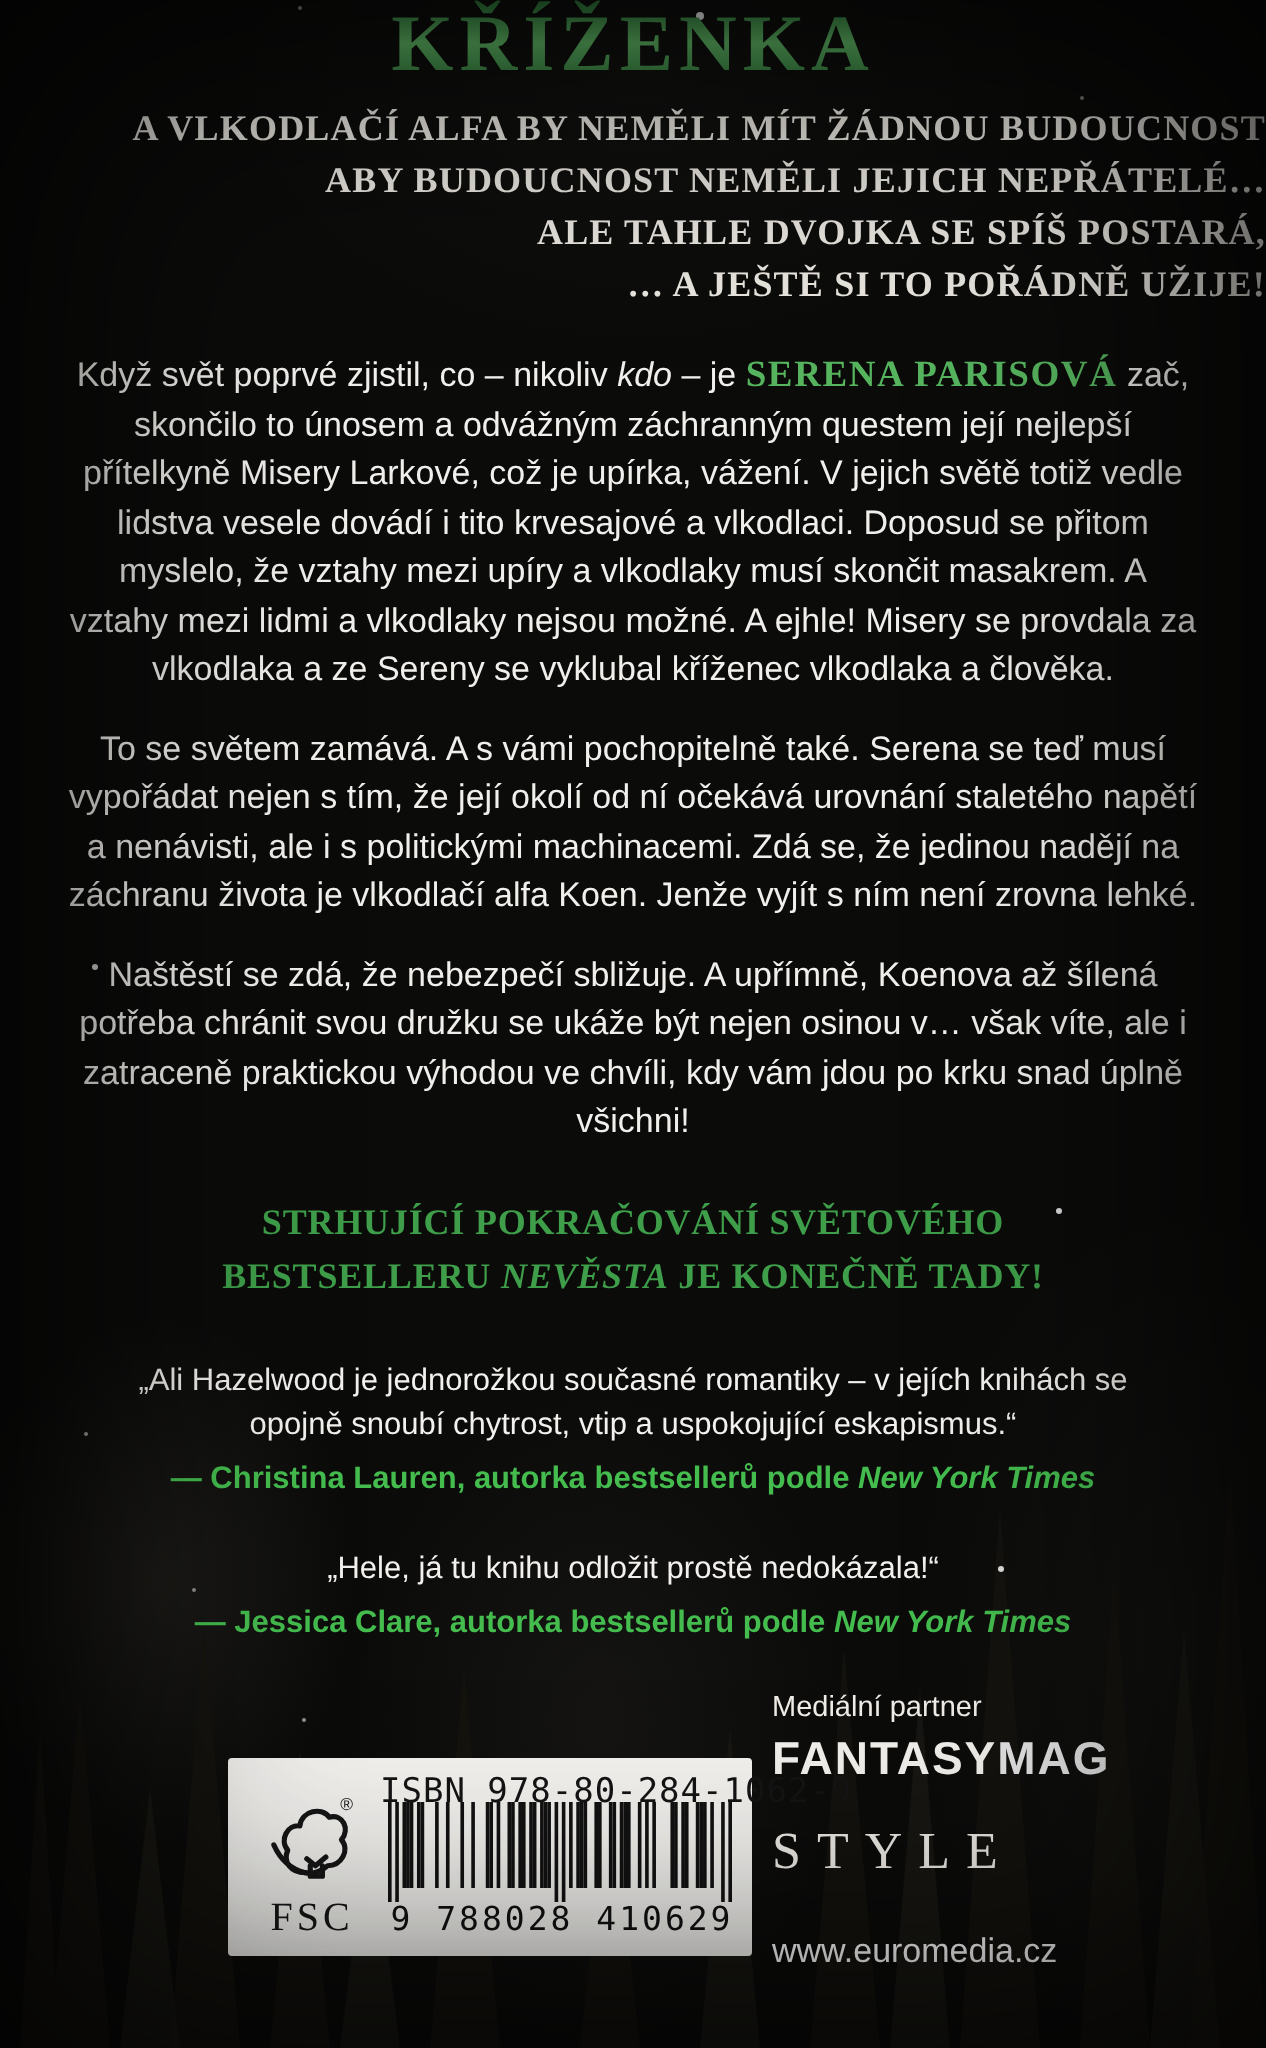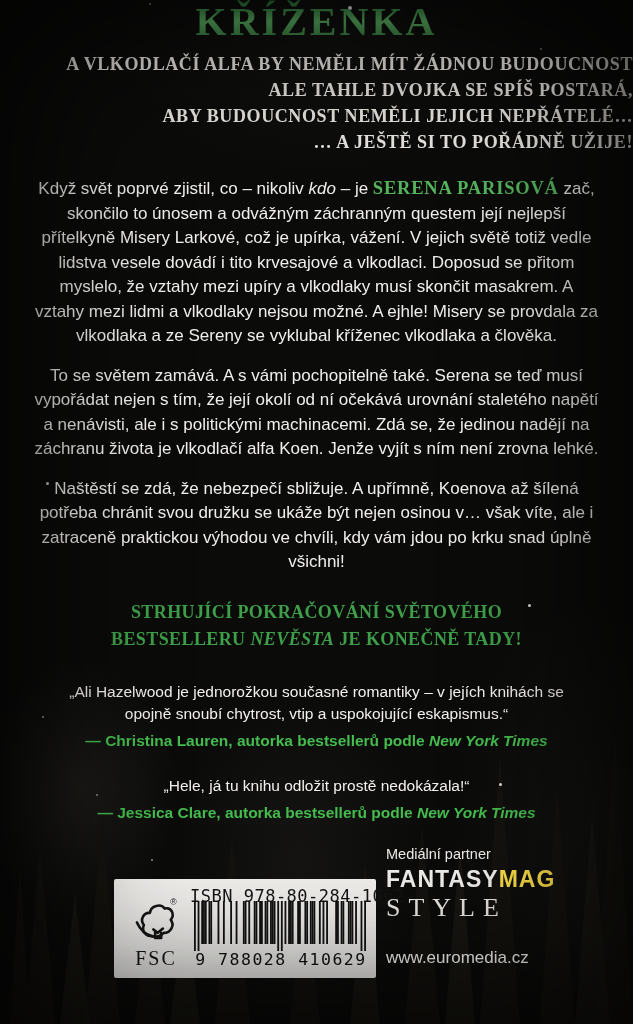--- a/index.html
+++ b/index.html
@@ -77,22 +77,22 @@
   .barcode-digits {
     position:absolute; left:62px; top:71px; width:210px; text-align:center;
     font-family:"DejaVu Sans Mono", monospace; font-size:16.5px; letter-spacing:1.5px;
     color:#111; white-space:nowrap;
   }
   .media { position:absolute; left:386px; top:846px; }
   .media-label { font-size:14.5px; color:#f0ede8; }
   .fantasymag { margin-top:4px; font-size:23px; font-weight:900;
     letter-spacing:1px; white-space:nowrap; }
   .fantasymag .w { color:#f2f0ec; }
-  .fantasymag .o { color:#fde047; }
-  .style-logo { margin-top:0; font-family:"Liberation Serif", serif;
+  .fantasymag .o { color:#e5e5e5; }
+  .style-logo { margin-top:18px; font-family:"Liberation Serif", serif;
     font-size:26px; letter-spacing:8px; color:#ece9e4; }
   .website { margin-top:25px; font-size:17px; color:#fdfdfc; }
 </style>
 </head>
 <body>
 
 <div class="cover">
 
   <div class="bg-mottle"></div>
   <svg class="forest" width="633" height="300" viewBox="0 0 633 300">
@@ -125,22 +125,22 @@
   <div class="star" style="left:42px;top:716px;width:2px;height:2px;opacity:.6"></div>
   <div class="star" style="left:499px;top:783px;width:3px;height:3px;opacity:.85"></div>
   <div class="star" style="left:96px;top:794px;width:2px;height:2px;opacity:.5"></div>
   <div class="star" style="left:151px;top:859px;width:2px;height:2px;opacity:.55"></div>
 
   <div class="content">
     <div class="title">KŘÍŽENKA</div>
 
     <div class="tagline">
       <div>A VLKODLAČÍ ALFA BY NEMĚLI MÍT ŽÁDNOU BUDOUCNOST</div>
+      <div>ABY BUDOUCNOST NEMĚLI JEJICH NEPŘÁTELÉ…</div>
       <div>ALE TAHLE DVOJKA SE SPÍŠ POSTARÁ,</div>
-      <div>ABY BUDOUCNOST NEMĚLI JEJICH NEPŘÁTELÉ…</div>
       <div>… A JEŠTĚ SI TO POŘÁDNĚ UŽIJE!</div>
     </div>
 
     <div class="synopsis">
       <p><span>Když svět poprvé zjistil, co – nikoliv </span><span class="em">kdo</span><span> – je </span><span class="serena">SERENA PARISOVÁ</span><span> zač, skončilo to únosem a odvážným záchranným questem její nejlepší přítelkyně Misery Larkové, což je upírka, vážení. V jejich světě totiž vedle lidstva vesele dovádí i tito krvesajové a vlkodlaci. Doposud se přitom myslelo, že vztahy mezi upíry a vlkodlaky musí skončit masakrem. A vztahy mezi lidmi a vlkodlaky nejsou možné. A ejhle! Misery se provdala za vlkodlaka a ze Sereny se vyklubal kříženec vlkodlaka a člověka.</span></p>
       <p>To se světem zamává. A s vámi pochopitelně také. Serena se teď musí vypořádat nejen s tím, že její okolí od ní očekává urovnání staletého napětí a nenávisti, ale i s politickými machinacemi. Zdá se, že jedinou nadějí na záchranu života je vlkodlačí alfa Koen. Jenže vyjít s ním není zrovna lehké.</p>
       <p>Naštěstí se zdá, že nebezpečí sbližuje. A upřímně, Koenova až šílená potřeba chránit svou družku se ukáže být nejen osinou v… však víte, ale i zatraceně praktickou výhodou ve chvíli, kdy vám jdou po krku snad úplně všichni!</p>
     </div>
 
     <div class="promo"><span>STRHUJÍCÍ POKRAČOVÁNÍ SVĚTOVÉHO BESTSELLERU </span><span class="em">NEVĚSTA</span><span> JE KONEČNĚ TADY!</span></div>

